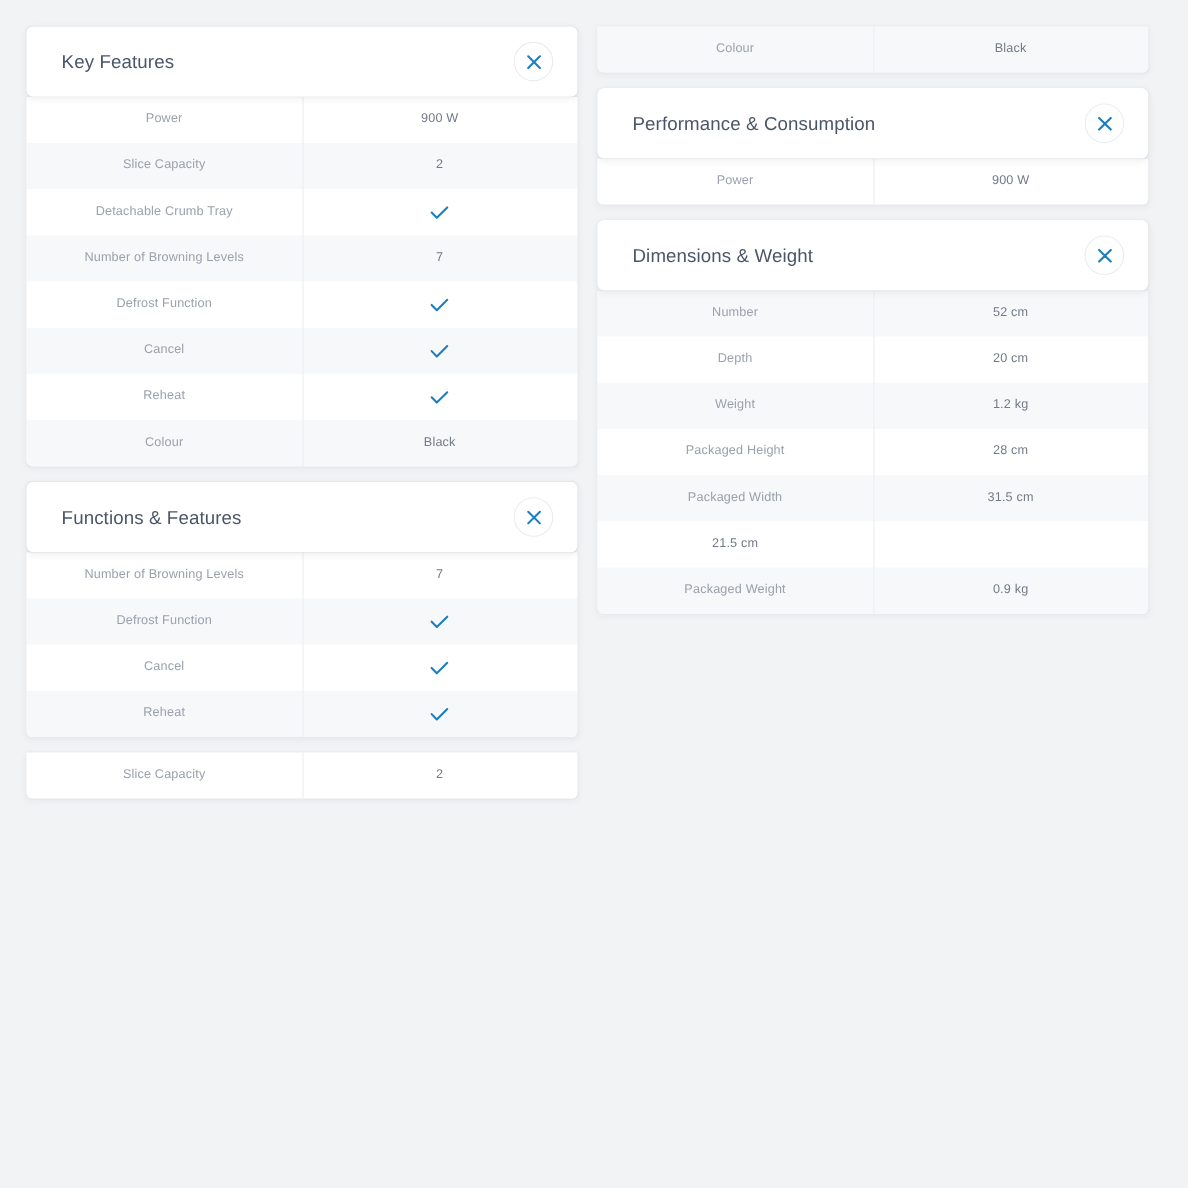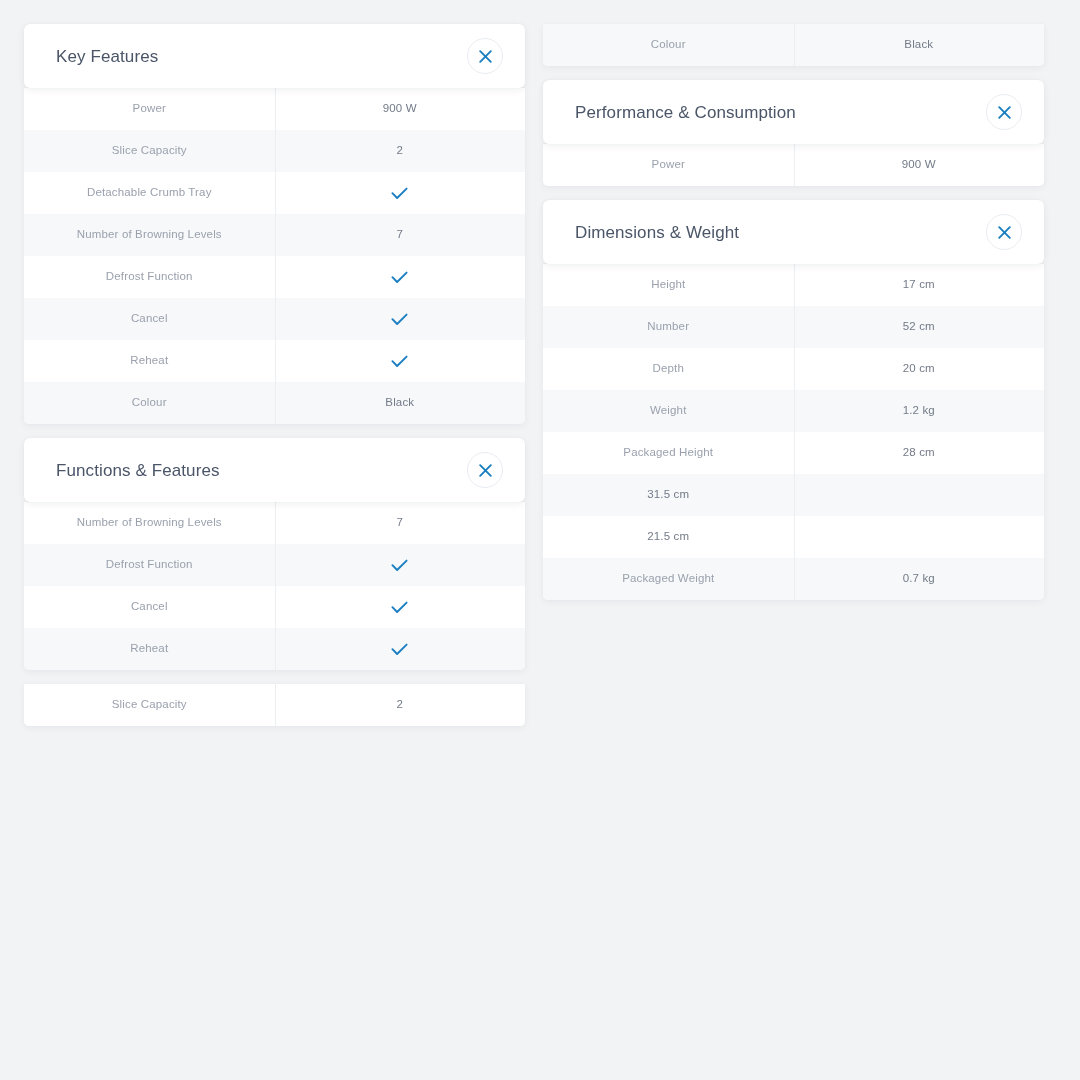--- a/index.html
+++ b/index.html
@@ -279,46 +279,43 @@
       <div class="spec-card">
         <div class="card-header">
           <div class="card-title">Dimensions &amp; Weight</div>
           <div class="close-button" role="button" aria-label="Close">
             <svg width="13" height="13" viewBox="0 0 13 13">
               <path d="M1.2 1.2 L11.8 11.8 M11.8 1.2 L1.2 11.8" stroke="#1a7fc1" stroke-width="1.9" stroke-linecap="round" fill="none"></path>
             </svg>
           </div>
         </div>
         <div class="spec-table">
-          <div class="spec-row">
-            <div class="spec-label">Height</div>
-            <div class="spec-value">17 cm</div>
-          </div>
           <div class="spec-row alt">
             <div class="spec-label">Number</div>
             <div class="spec-value">52 cm</div>
           </div>
           <div class="spec-row">
             <div class="spec-label">Depth</div>
             <div class="spec-value">20 cm</div>
           </div>
           <div class="spec-row alt">
             <div class="spec-label">Weight</div>
             <div class="spec-value">1.2 kg</div>
           </div>
           <div class="spec-row">
             <div class="spec-label">Packaged Height</div>
             <div class="spec-value">28 cm</div>
           </div>
           <div class="spec-row alt">
+            <div class="spec-label">Packaged Width</div>
             <div class="spec-value">31.5 cm</div>
           </div>
           <div class="spec-row">
             <div class="spec-value">21.5 cm</div>
           </div>
           <div class="spec-row alt">
             <div class="spec-label">Packaged Weight</div>
-            <div class="spec-value">0.7 kg</div>
+            <div class="spec-value">0.9 kg</div>
           </div>
         </div>
       </div>
     </div>
   </div>
 
 </body></html>

